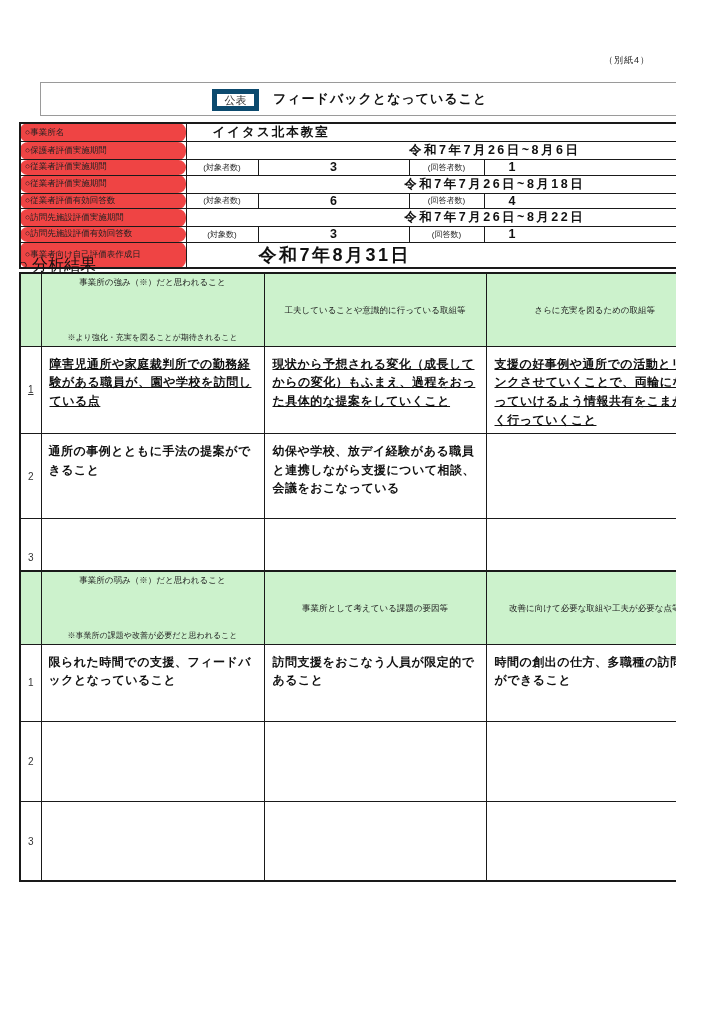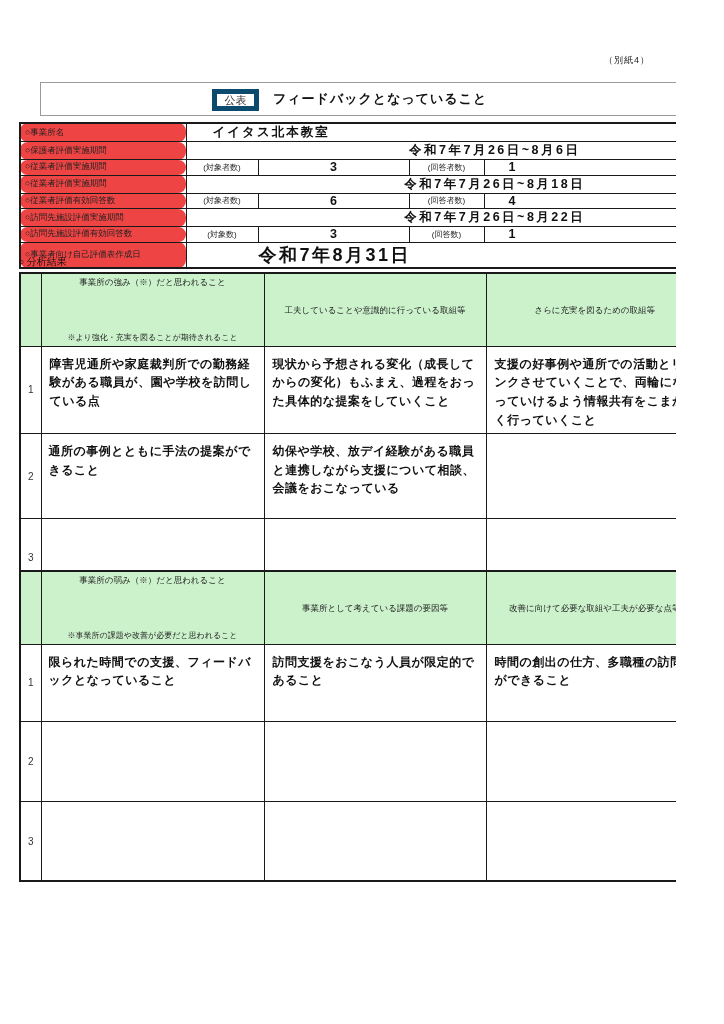--- a/index.html
+++ b/index.html
@@ -56,21 +56,21 @@
   td.val-name { font-size: 12.5px; font-weight: 600; letter-spacing: 2px; padding-left: 26px; }
   td.val-date { font-size: 12.5px; font-weight: 600; letter-spacing: 2.5px; text-align: center; padding-left: 110px; }
   td.val-date-left { font-size: 18px; font-weight: 600; letter-spacing: 2.5px; padding-left: 72px; }
   td.sm  { font-size: 8px; text-align: center; color: #222; }
   td.num-c { font-size: 12.5px; font-weight: 600; text-align: center; }
   td.num-l { font-size: 12.5px; font-weight: 600; padding-left: 24px; }
 
   
   .analysis-heading {
     position: absolute; left: 18px; top: 255px;
-    font-size: 10px; color: #111;
+    font-size: 16px; color: #111;
   }
 
   
   .analysis {
     position: absolute; left: 19px;
     width: 684px;
     border: 2px solid #1a1a1a;
   }
   .analysis.strength { top: 272px; }
   .analysis.weakness { top: 570px; }
@@ -85,21 +85,21 @@
   .analysis td.rownum {
     font-size: 10px; color: #333;
     text-align: center; vertical-align: middle; font-weight: 400;
   }
   .analysis td.cell {
     font-size: 12px; font-weight: 600; line-height: 1.55;
     letter-spacing: 0.5px; padding: 8px 8px 4px 8px;
     word-break: break-all;
   }
   .analysis td.cell.indent { padding-left: 7px; }
-  .strength tr.r1 td { height: 87px; }
+  .strength tr.r1 td { height: 87px; text-decoration: underline; }
   .strength tr.r2 td { height: 85px; }
   .strength tr.r3 td { height: 78px; }
   .weakness tr.r1 td { height: 77px; }
   .weakness tr.r2 td { height: 80px; }
   .weakness tr.r3 td { height: 80px; }
 </style>
 </head>
 <body>
 
 <div class="page">

